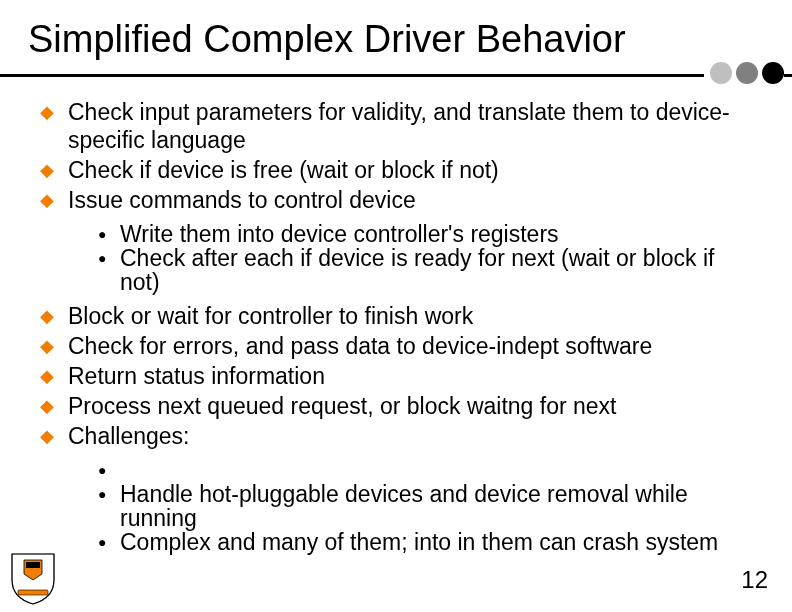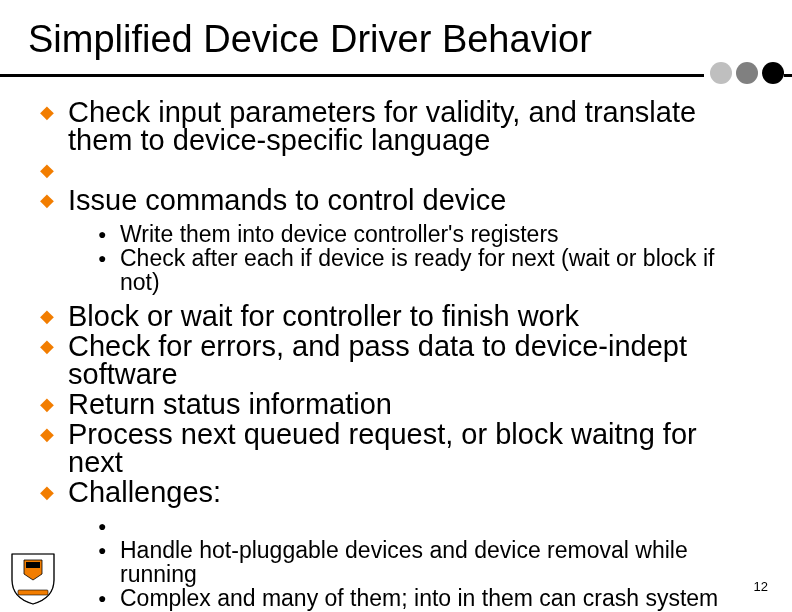--- a/index.html
+++ b/index.html
@@ -65,21 +65,21 @@
     margin-bottom: 2px;
   }
   .lvl1 .bullet {
     flex: 0 0 auto;
     width: 28px;
     color: #f27d00;
     font-size: 18px;
     line-height: 28px;
   }
   .lvl1 .txt {
-    font-size: 29px;
+    font-size: 23px;
     line-height: 28px;
   }
   .lvl2 {
     display: flex;
     align-items: flex-start;
     margin-left: 58px;
     margin-bottom: 0px;
   }
   .lvl2 .bullet {
     flex: 0 0 auto;
@@ -91,52 +91,53 @@
   .lvl2 .txt {
     font-size: 23px;
     line-height: 24px;
   }
   .gap-before { margin-top: 8px; }
 
   .pagenum {
     position: absolute;
     bottom: 18px;
     right: 24px;
-    font-size: 13px;
+    font-size: 24px;
   }
   .shield {
     position: absolute;
     bottom: 6px;
     left: 10px;
     width: 46px;
     height: 56px;
   }
 </style>
 </head>
 <body>
 
 <div class="slide">
 
-  <div class="title">Simplified Device Driver Behavior</div>
+  <div class="title">Simplified Complex Driver Behavior</div>
 
   <div class="rule"></div>
   <div class="dots">
     <div class="d d1"></div>
     <div class="d d2"></div>
     <div class="d d3"></div>
   </div>
 
   <div class="body">
 
     <div class="lvl1">
       <div class="bullet">◆</div>
       <div class="txt">Check input parameters for validity, and translate them to device-specific language</div>
     </div>
     <div class="lvl1">
       <div class="bullet">◆</div>
+      <div class="txt">Check if device is free (wait or block if not)</div>
     </div>
     <div class="lvl1">
       <div class="bullet">◆</div>
       <div class="txt">Issue commands to control device</div>
     </div>
 
     <div class="lvl2 gap-before">
       <div class="bullet">●</div>
       <div class="txt">Write them into device controller's registers</div>
     </div>

